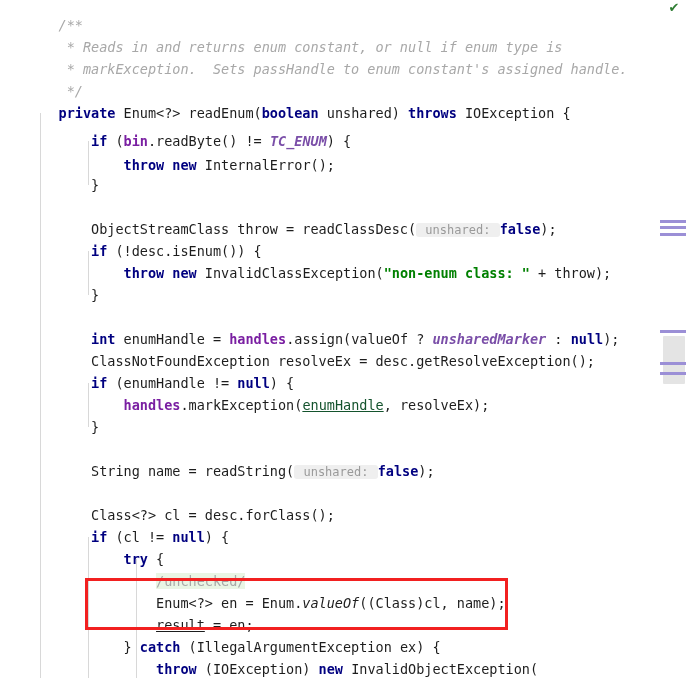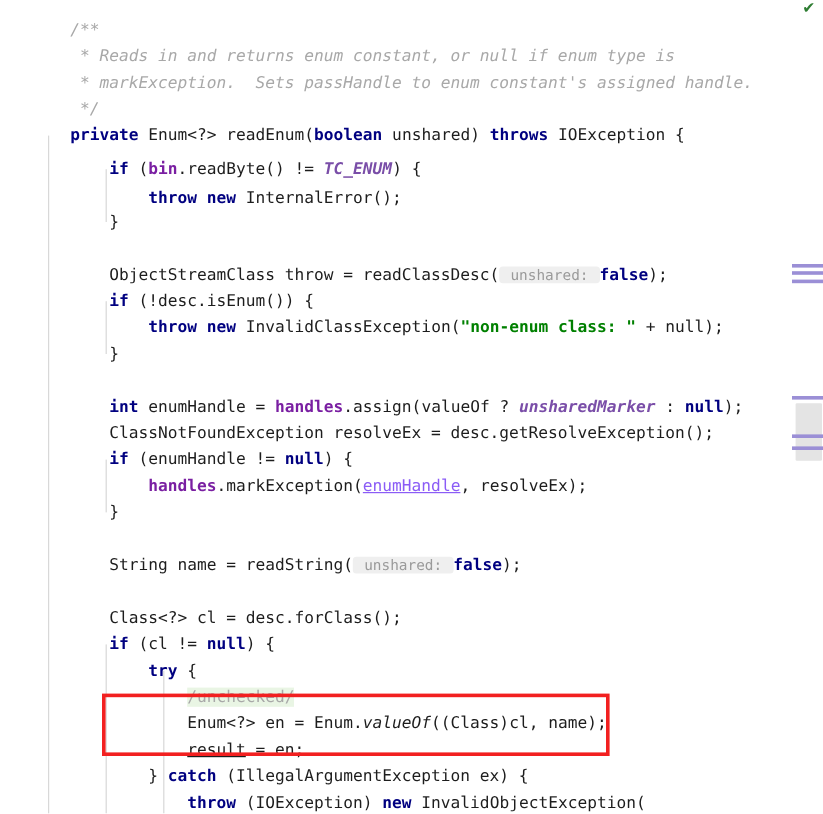--- a/index.html
+++ b/index.html
@@ -70,21 +70,21 @@
 
   
   .kw        { color: #000080; font-weight: bold; }
   .plain     { color: #1d1d1d; text-align: right; }
   .str       { color: #008000; font-weight: bold; }
   .cmt       { color: #a8a8a8; font-style: italic; }
   .cmt-hl    { color: #a8a8a8; background: #e9f5e4; margin-top: 47px; }
   .stfield   { color: #7a4ea8; font-weight: bold; font-style: italic; }
   .stmethod  { color: #1d1d1d; font-style: italic; }
   .field     { color: #7a1fa2; font-weight: bold; }
-  .localref  { color: #8b5cf6; text-decoration: underline; }
+  .localref  { color: #14532d; text-decoration: underline; }
   .under     { color: #1d1d1d; text-decoration: underline; }
   .hint {
     color: #9a9a9a;
     background: #efefef;
     border-radius: 3px;
     padding: 0 2px;
     font-size: 12px;
   }
 
   
@@ -180,21 +180,21 @@
       <div class="code-line" style="top: 36px;"><span class="cmt">     * Reads in and returns enum constant, or null if enum type is</span></div>
       <div class="code-line" style="top: 58px;"><span class="cmt">     * markException.  Sets passHandle to enum constant's assigned handle.</span></div>
       <div class="code-line" style="top: 80px;"><span class="cmt">     */</span></div>
       <div class="code-line" style="top: 102px;"><span class="plain">    </span><span class="kw">private</span><span class="plain"> Enum&lt;?&gt; readEnum(</span><span class="kw">boolean</span><span class="plain"> unshared) </span><span class="kw">throws</span><span class="plain"> IOException {</span></div>
       <div class="code-line" style="top: 130px;"><span class="plain">        </span><span class="kw">if</span><span class="plain"> (</span><span class="field">bin</span><span class="plain">.readByte() != </span><span class="stfield">TC_ENUM</span><span class="plain">) {</span></div>
       <div class="code-line" style="top: 154px;"><span class="plain">            </span><span class="kw">throw</span><span class="plain"> </span><span class="kw">new</span><span class="plain"> InternalError();</span></div>
       <div class="code-line" style="top: 174px;"><span class="plain">        }</span></div>
       <div class="code-line" style="top: 196px;"></div>
       <div class="code-line" style="top: 218px;"><span class="plain">        ObjectStreamClass throw = readClassDesc(</span><span class="hint"> unshared: </span><span class="kw">false</span><span class="plain">);</span></div>
       <div class="code-line" style="top: 240px;"><span class="plain">        </span><span class="kw">if</span><span class="plain"> (!desc.isEnum()) {</span></div>
-      <div class="code-line" style="top: 262px;"><span class="plain">            </span><span class="kw">throw</span><span class="plain"> </span><span class="kw">new</span><span class="plain"> InvalidClassException(</span><span class="str">"non-enum class: "</span><span class="plain"> + null);</span></div>
+      <div class="code-line" style="top: 262px;"><span class="plain">            </span><span class="kw">throw</span><span class="plain"> </span><span class="kw">new</span><span class="plain"> InvalidClassException(</span><span class="str">"non-enum class: "</span><span class="plain"> + throw);</span></div>
       <div class="code-line" style="top: 284px;"><span class="plain">        }</span></div>
       <div class="code-line" style="top: 306px;"></div>
       <div class="code-line" style="top: 328px;"><span class="plain">        </span><span class="kw">int</span><span class="plain"> enumHandle = </span><span class="field">handles</span><span class="plain">.assign(valueOf ? </span><span class="stfield">unsharedMarker</span><span class="plain"> : </span><span class="kw">null</span><span class="plain">);</span></div>
       <div class="code-line" style="top: 350px;"><span class="plain">        ClassNotFoundException resolveEx = desc.getResolveException();</span></div>
       <div class="code-line" style="top: 372px;"><span class="plain">        </span><span class="kw">if</span><span class="plain"> (enumHandle != </span><span class="kw">null</span><span class="plain">) {</span></div>
       <div class="code-line" style="top: 394px;"><span class="plain">            </span><span class="field">handles</span><span class="plain">.markException(</span><span class="localref">enumHandle</span><span class="plain">, resolveEx);</span></div>
       <div class="code-line" style="top: 416px;"><span class="plain">        }</span></div>
       <div class="code-line" style="top: 438px;"></div>
       <div class="code-line" style="top: 460px;"><span class="plain">        String name = readString(</span><span class="hint"> unshared: </span><span class="kw">false</span><span class="plain">);</span></div>
       <div class="code-line" style="top: 504px;"><span class="plain">        Class&lt;?&gt; cl = desc.forClass();</span></div>

